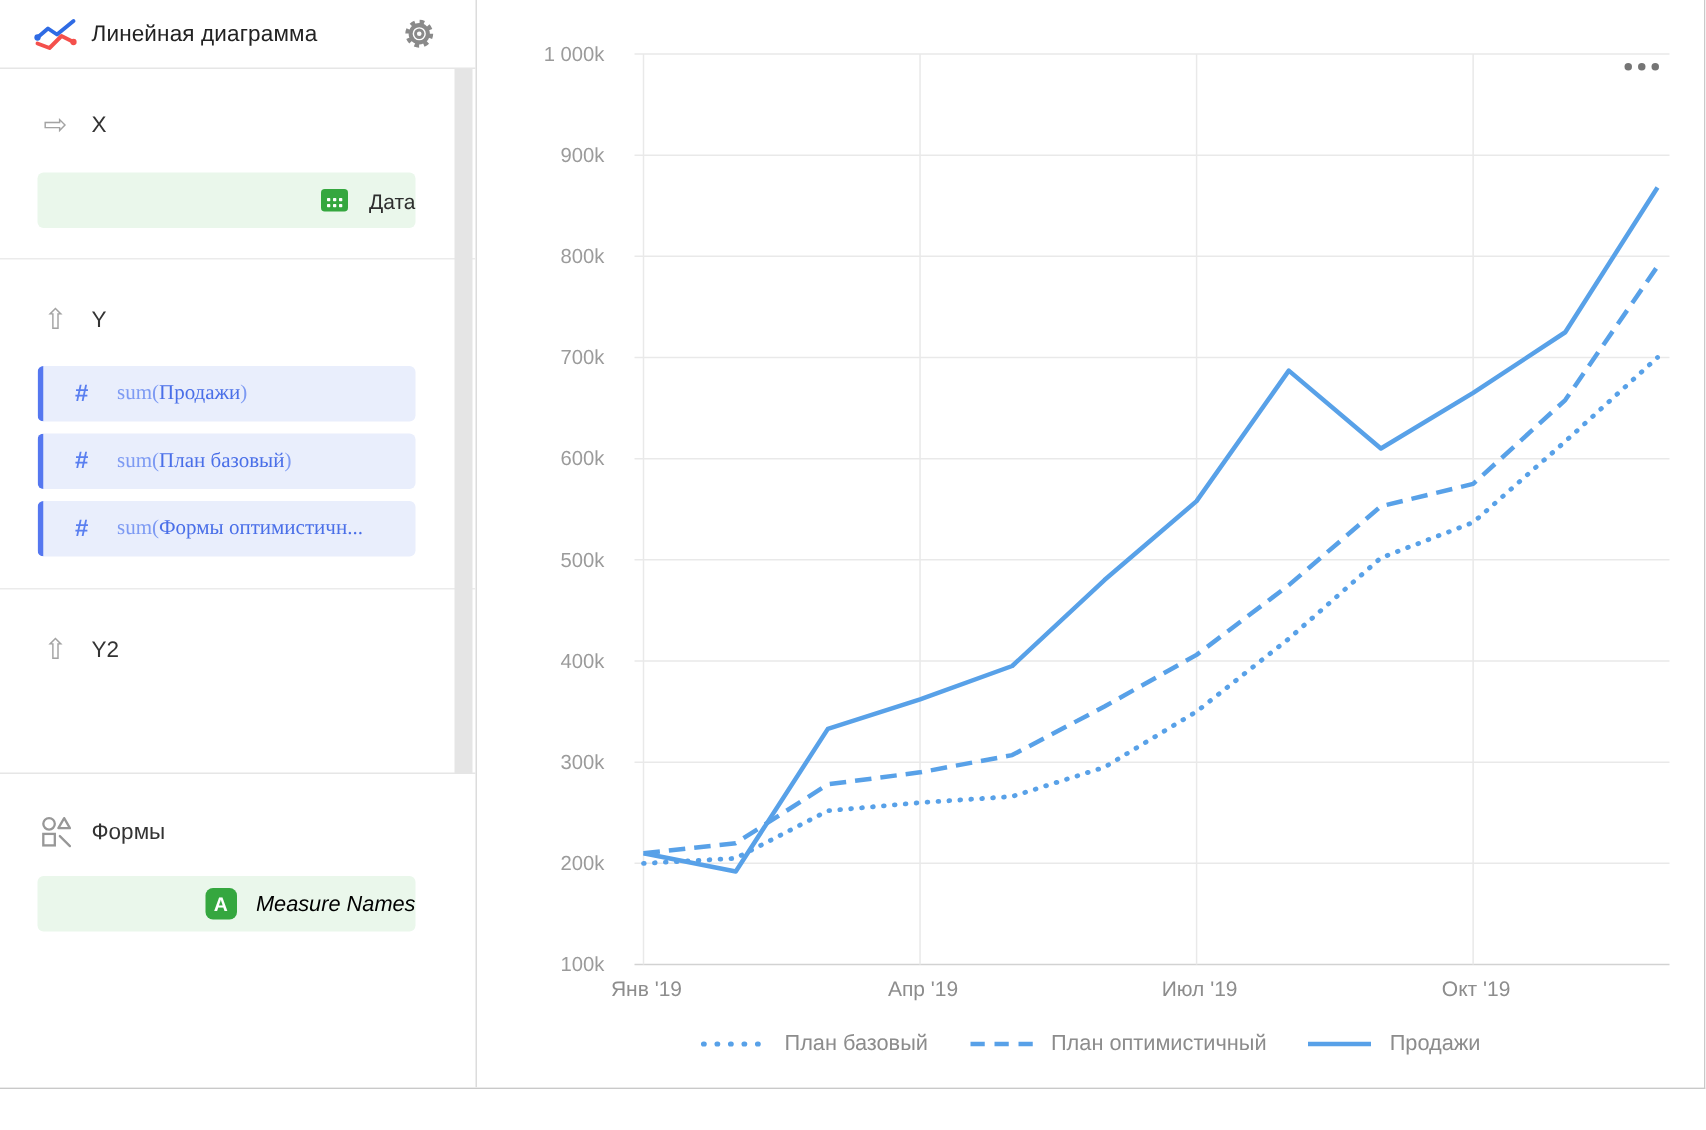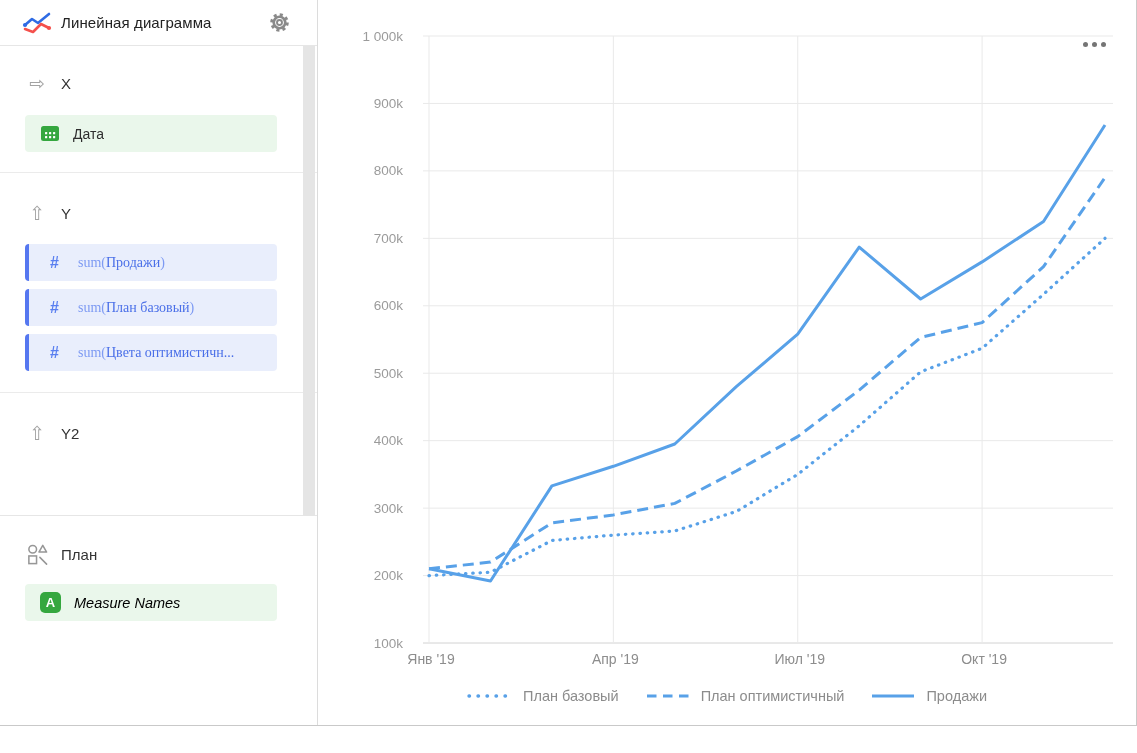--- a/index.html
+++ b/index.html
@@ -18,21 +18,21 @@
   .sec-x{padding-top:25px;padding-bottom:20px;border-bottom:1px solid #ebebeb;}
   .sec-y{padding-top:28px;padding-bottom:21px;border-bottom:1px solid #ebebeb;}
   .sec-y2{padding-top:28px;}
   .sec-colors{height:116px;padding-top:24px;border-bottom:1px solid #ebebeb;}
   .sec-shapes{padding-top:26px;}
   .sec-row{display:flex;align-items:center;padding-left:25px;height:24px;}
   .sec-ico{width:24px;height:24px;display:flex;align-items:center;justify-content:center;flex:none;margin-right:12px;}
   .arrow-glyph{font-family:"DejaVu Sans",sans-serif;font-size:19px;color:#a3a3a3;line-height:1;}
   .sec-label{font-size:15px;color:#333;}
   .pill{width:252px;height:37px;margin-left:25px;border-radius:4px;display:flex;align-items:center;box-sizing:border-box;cursor:pointer;}
-  .pill-green{background:#eaf7eb;margin-top:20px;}
+  .pill-green{background:#eaf7eb;margin-top:20px;justify-content:flex-end;}
   .pill-ico{margin-left:15px;margin-right:13px;flex:none;display:flex;align-items:center;justify-content:center;}
   .pill-label{font-size:14px;color:#2e2e2e;white-space:nowrap;overflow:hidden;}
   .pill-blue{background:#e9eefc;border-left:4px solid #5577f0;margin-top:8px;}
   .pill-blue.first{margin-top:19px;}
   .hash{color:#5a7ff0;font-weight:700;font-size:16px;width:21px;text-align:center;}
   .formula{font-size:14px;white-space:nowrap;overflow:hidden;font-family:Liberation Serif, serif;}
   .formula .agg{color:#7d9af3;}
   .formula .fname{color:#4a6fe8;}
   .a-badge{width:21px;height:21px;border-radius:5px;background:#35a73f;color:#fff;font-weight:700;font-size:13px;
            display:flex;align-items:center;justify-content:center;}
@@ -102,21 +102,21 @@
         <div class="pill pill-blue first">
           <span class="pill-ico hash">#</span>
           <span class="formula"><span class="agg">sum(</span><span class="fname">Продажи</span><span class="agg">)</span></span>
         </div>
         <div class="pill pill-blue">
           <span class="pill-ico hash">#</span>
           <span class="formula"><span class="agg">sum(</span><span class="fname">План базовый</span><span class="agg">)</span></span>
         </div>
         <div class="pill pill-blue">
           <span class="pill-ico hash">#</span>
-          <span class="formula"><span class="agg">sum(</span><span class="fname">Цвета оптимистичн...</span><span class="agg"></span></span>
+          <span class="formula"><span class="agg">sum(</span><span class="fname">Формы оптимистичн...</span><span class="agg"></span></span>
         </div>
       </div>
 
       <div class="sec sec-y2">
         <div class="sec-row">
           <span class="sec-ico">
               <span class="arrow-glyph">⇧</span>
             </span>
           <span class="sec-label">Y2</span>
         </div>
@@ -128,21 +128,21 @@
     <div class="sec sec-shapes">
       <div class="sec-row">
         <span class="sec-ico">
           <svg width="23" height="23" viewBox="0 0 24 24">
             <circle cx="7" cy="6.5" r="4" fill="none" stroke="#979797" stroke-width="1.6"></circle>
             <path d="M17.5 2.5 L21.5 9.5 L13.5 9.5 Z" fill="none" stroke="#979797" stroke-width="1.6" stroke-linejoin="round"></path>
             <rect x="3" y="13.5" width="8" height="8" fill="none" stroke="#979797" stroke-width="1.6"></rect>
             <path d="M14.5 15 L21.5 22" stroke="#979797" stroke-width="1.6" stroke-linecap="round"></path>
           </svg>
         </span>
-        <span class="sec-label">План</span>
+        <span class="sec-label">Формы</span>
       </div>
       <div class="pill pill-green" style="margin-top:18px;">
         <span class="pill-ico">
             <span class="a-badge">A</span>
           </span>
         <span class="pill-label measure-names">Measure Names</span>
       </div>
     </div>
   </div>
 

